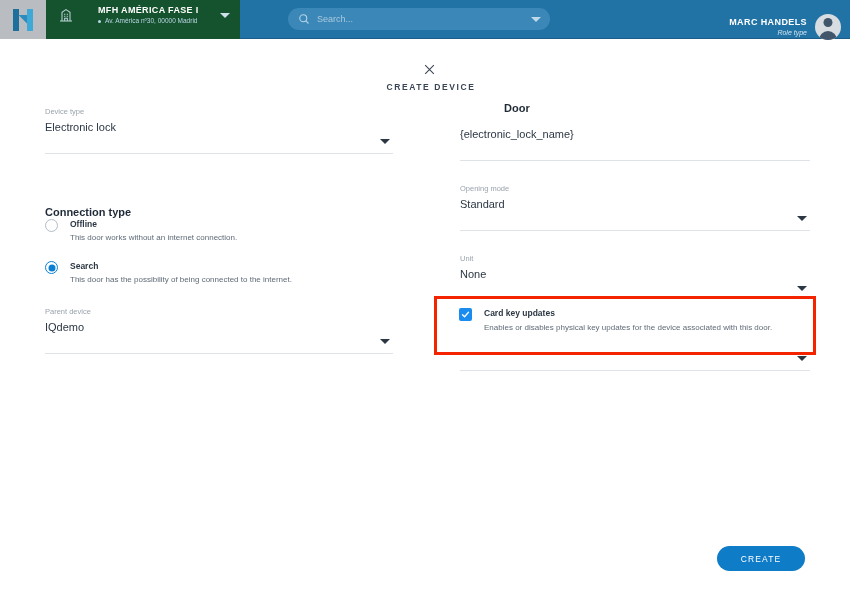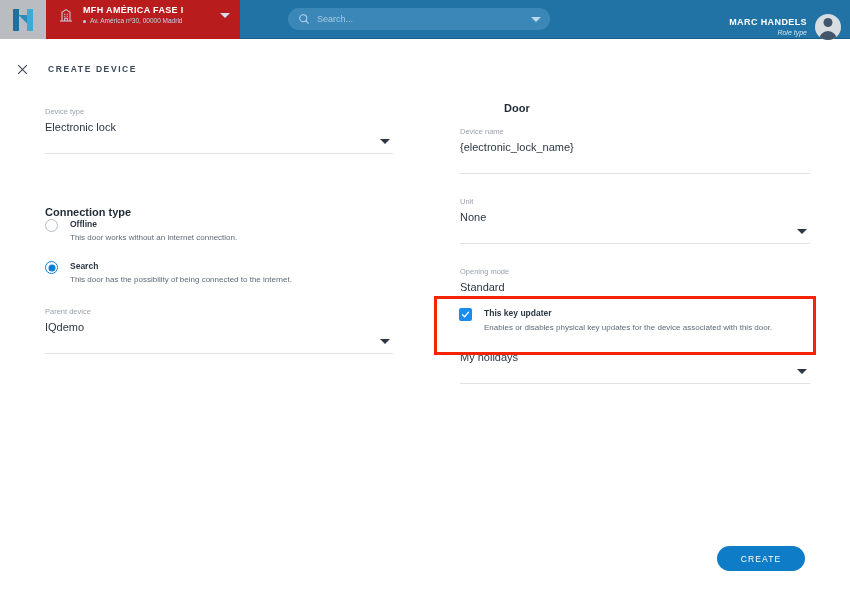--- a/index.html
+++ b/index.html
@@ -46,25 +46,26 @@
   .topbar-blue {
     flex: 1 1 auto; height: 39px;
     background: #2273a5;
     border-bottom: 1px solid #1b5d89;
     display: flex; align-items: center;
     position: relative;
   }
 
   .site-selector {
     width: 194px; height: 39px;
-    background: #b91c1c;
+    background: #14532d;
     display: flex; align-items: center;
     padding: 0 10px 8px 12px;
     flex: none;
     position: relative;
+    gap: 15px;
   }
   .building-icon { width: 16px; height: 16px; flex: none; margin-right: 9px; opacity: .88; }
   .site-text { flex: 1 1 auto; min-width: 0; }
   .site-name {
     font-size: 9px; font-weight: bold; color: #ffffff;
     letter-spacing: .35px; line-height: 12px;
     white-space: nowrap; overflow: hidden;
   }
   .site-addr {
     font-size: 6.5px; color: #bcd6e6; line-height: 10px;
@@ -133,21 +134,21 @@
     position: absolute; left: 50%; bottom: -3px;
     transform: translateX(-50%);
     width: 18px; height: 12px; border-radius: 9px 9px 0 0;
     background: #41566b;
   }
 
   
   .page-head {
     position: absolute; top: 56px; left: 0;
     width: 850px; height: 26px;
-    display: flex; align-items: center;
+    display: flex; align-items: center; flex-direction: column;
   }
   .close-btn {
     width: 28px; height: 26px; margin-left: 8px;
     display: flex; align-items: center; justify-content: center;
     flex: none; cursor: pointer;
   }
   .close-btn svg { width: 13px; height: 13px; }
   .page-title {
     font-size: 8.5px; font-weight: bold; color: #3b4654;
     letter-spacing: 1.6px; margin-left: 12px;
@@ -345,51 +346,50 @@
     <span class="field-caret"></span>
   </div>
 
 </div>
 
 <div class="col-right">
 
   <div class="section-title door">Door</div>
 
   <div class="field">
-    <div class="field-label">Device name</div>
     <div class="field-value">{electronic_lock_name}</div>
+  </div>
+
+  <div class="field">
+    <div class="field-label">Opening mode</div>
+    <div class="field-value">Standard</div>
+    <span class="field-caret"></span>
   </div>
 
   <div class="field">
     <div class="field-label">Unit</div>
     <div class="field-value">None</div>
-    <span class="field-caret"></span>
-  </div>
-
-  <div class="field">
-    <div class="field-label">Opening mode</div>
-    <div class="field-value">Standard</div>
     <span class="field-caret"></span>
   </div>
 
   <div class="field">
     <div class="field-label">Calendar</div>
     <div class="field-value">My holidays</div>
     <span class="field-caret"></span>
   </div>
 
 </div>
 
 <div class="highlight-box"></div>
 
 <div class="check-row">
   <span class="checkbox-ctl">
     <svg viewBox="0 0 24 24" fill="none" stroke="#ffffff" stroke-width="3.4" stroke-linecap="round" stroke-linejoin="round">
       <path d="M4 12.5L9.5 18L20 6"></path>
     </svg>
   </span>
   <div>
-    <div class="check-title">This key updater</div>
+    <div class="check-title">Card key updates</div>
     <div class="check-desc">Enables or disables physical key updates for the device associated with this door.</div>
   </div>
 </div>
 
 <button class="create-btn">CREATE</button>
 
 </body></html>

